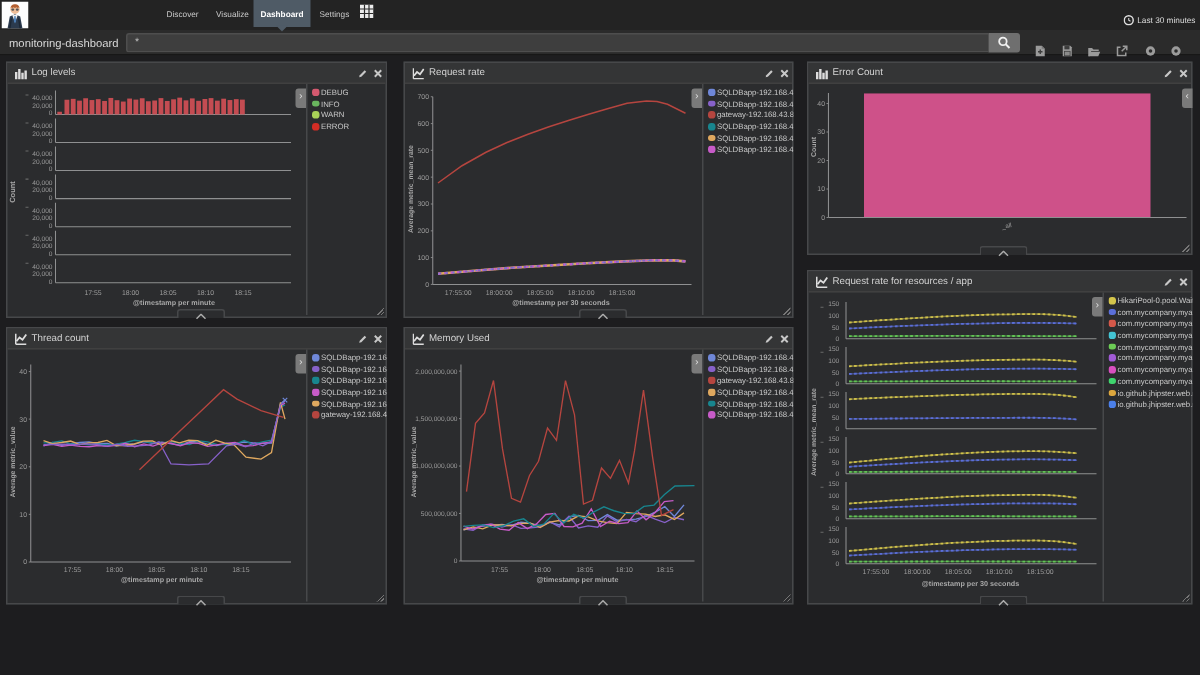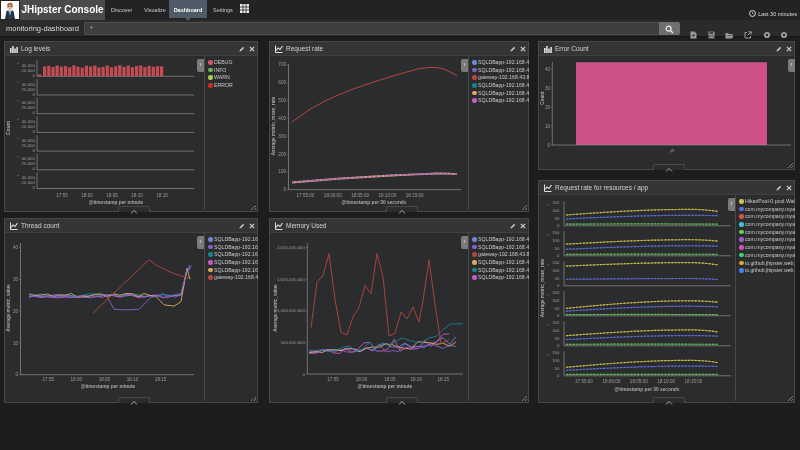--- a/index.html
+++ b/index.html
@@ -33,21 +33,20 @@
 <path d="M4 18 L5.5 10 L9 8.5 L12.5 10 L14 18 Z" fill="#2b3a4d"></path>
 <path d="M7.2 9.2 L9 14 L10.8 9.2 L9.7 8.8 Z" fill="#f2f2f2"></path>
 <path d="M8.6 9.6 L9.4 9.6 L9.8 13 L9 14.6 L8.2 13 Z" fill="#4a7db5"></path>
 <circle cx="9" cy="5.2" r="3.1" fill="#edbd98"></circle>
 <path d="M5.9 4.6 Q6.5 1.6 9 1.8 Q11.5 1.6 12.1 4.6 L11.6 3.9 L10.8 4.4 L9.9 3.8 L9 4.3 L8.1 3.8 L7.2 4.4 L6.4 3.9 Z" fill="#b35f31"></path>
 <rect x="6.5" y="4.6" width="2" height="1.5" rx="0.7" fill="#555"></rect>
 <rect x="9.5" y="4.6" width="2" height="1.5" rx="0.7" fill="#555"></rect>
 <path d="M5 18 L6.2 11 L7 11.5 L6 18 Z" fill="#1d2835"></path>
 <path d="M13 18 L11.8 11 L11 11.5 L12 18 Z" fill="#1d2835"></path>
     </svg>
-<div id="brand">JHipster Console</div>
 <div class="nav" style="left:111px">Discover</div>
 <div class="nav" style="left:144px">Visualize</div>
 <div id="navactive">Dashboard</div>
 <div class="nav" style="left:213px">Settings</div>
 <div class="nav" style="left:240px"><svg width="9" height="9" viewBox="0 0 9 9" style="vertical-align:-1px">
         <rect width="9" height="9" fill="#ececec"></rect>
         <path d="M0 3 H9 M0 6 H9 M3 0 V9 M6 0 V9" stroke="#2a2a2a" stroke-width="0.8"></path>
       </svg></div>
 <div id="navtri"></div>
 <div id="timepick"><svg width="7" height="7" viewBox="0 0 8 8" style="vertical-align:-1.5px;margin-right:2px">

